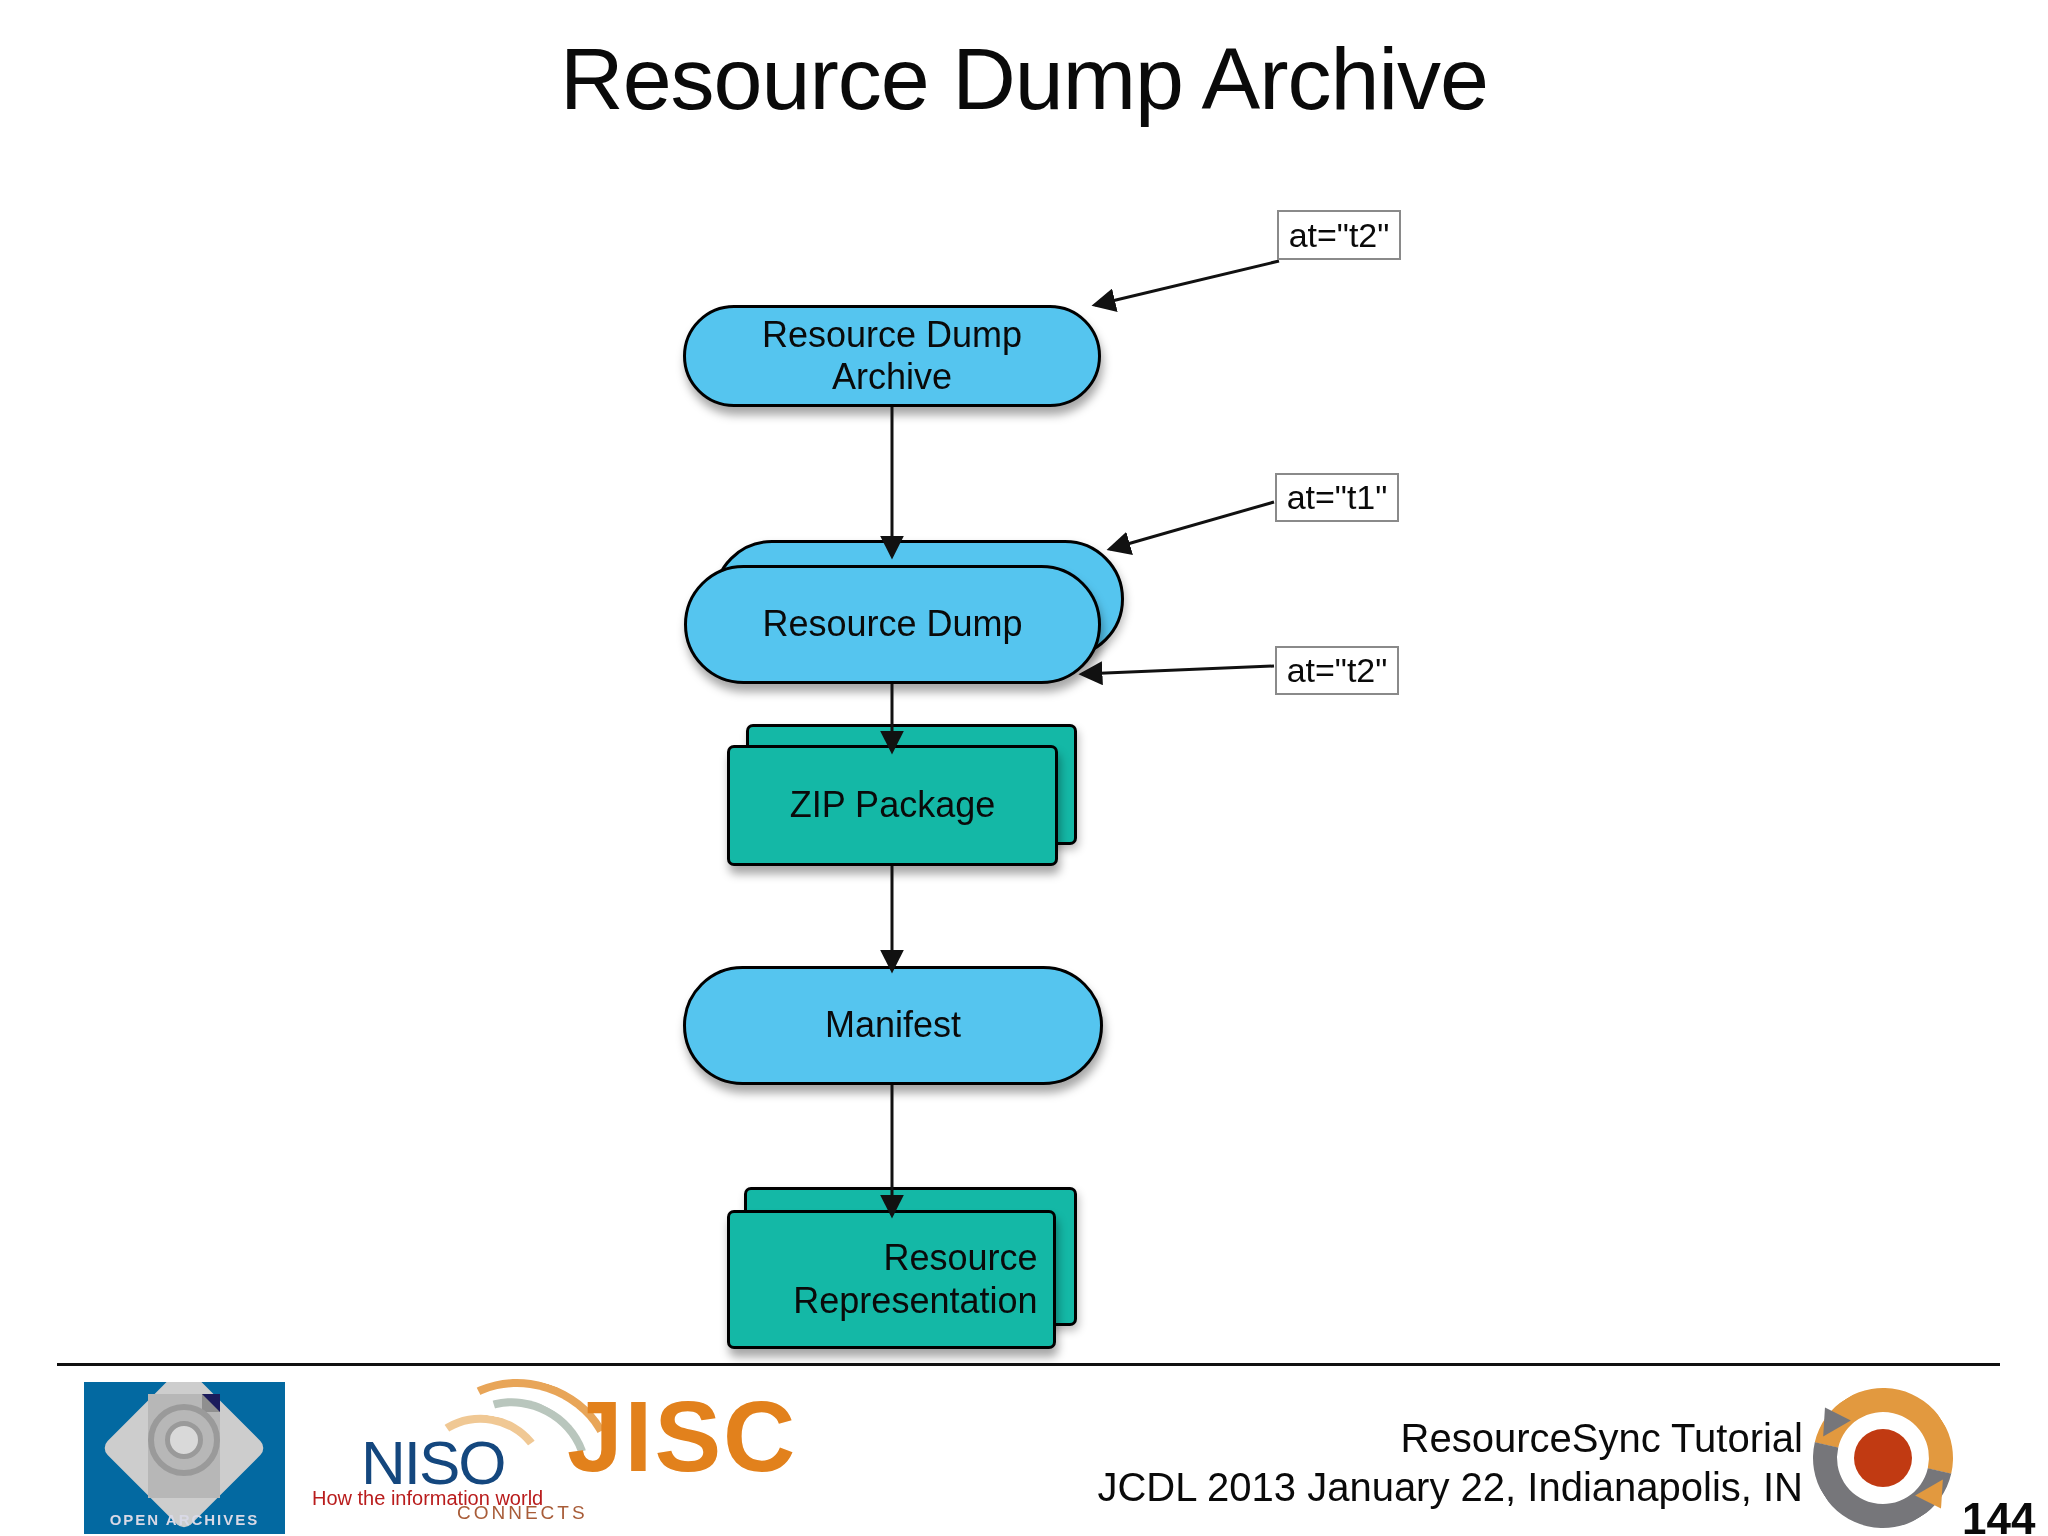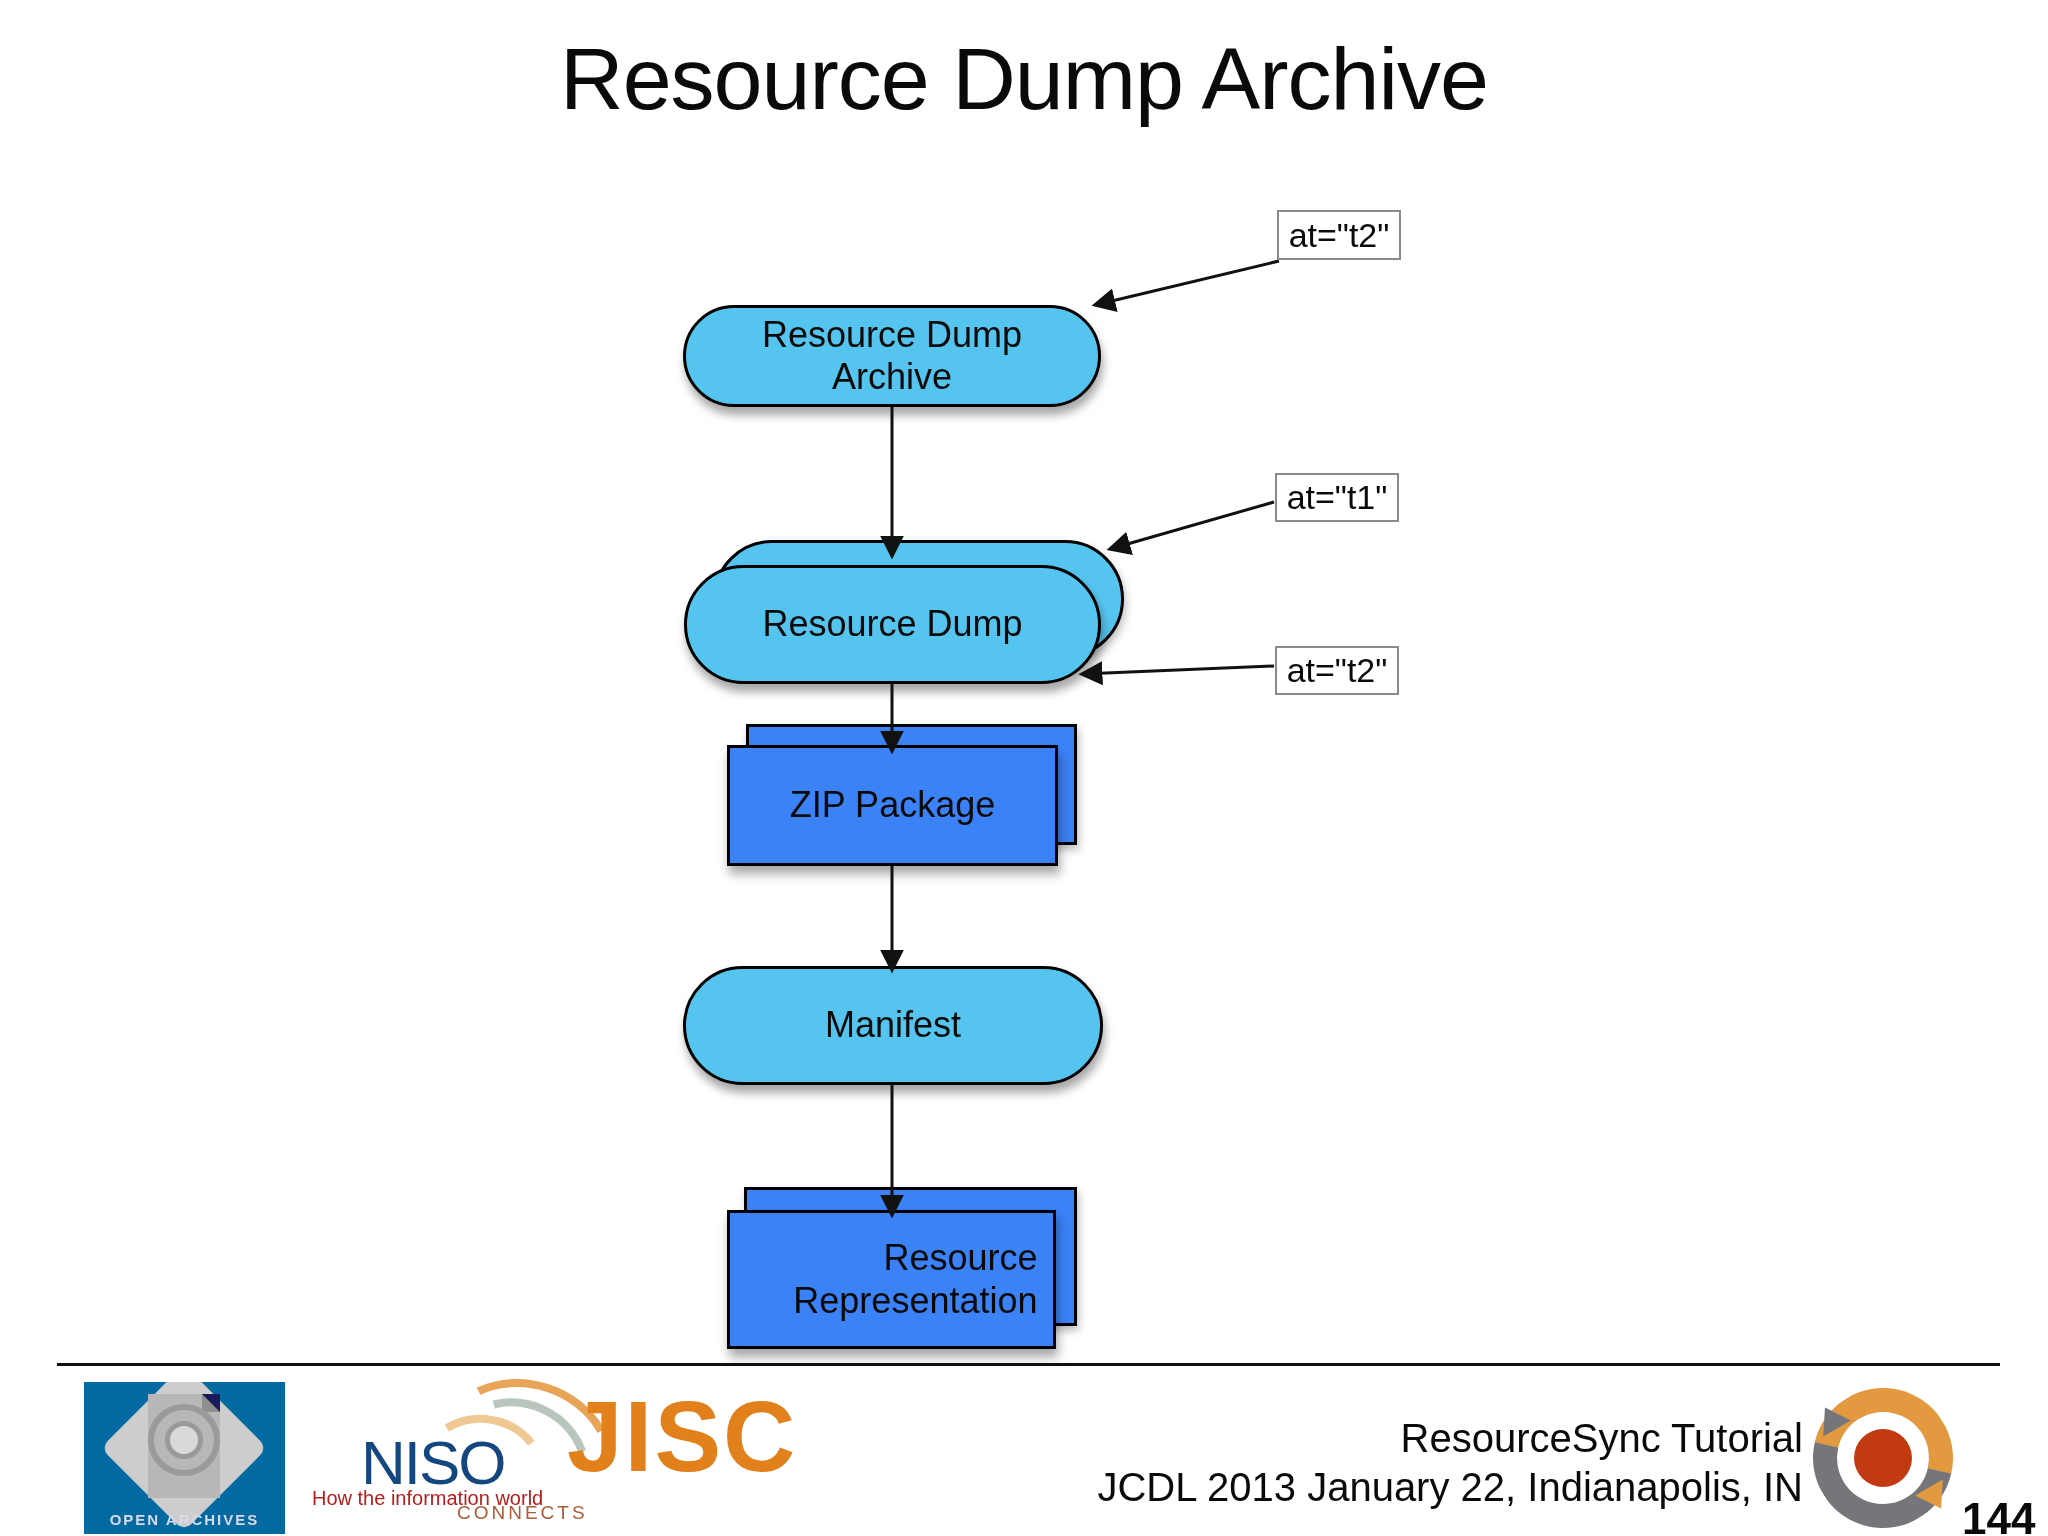--- a/index.html
+++ b/index.html
@@ -7,21 +7,21 @@
          font-family:"Liberation Sans", sans-serif;color:#111;}
 
   .title{position:absolute;left:0;top:28px;width:2048px;text-align:center;
          font-size:88px;font-weight:400;letter-spacing:-1px;color:#0a0a0a;}
 
   
   .pill,.rect{position:absolute;box-sizing:border-box;border:3px solid #000;
               display:flex;align-items:center;justify-content:center;text-align:center;
               font-size:36px;color:#0a0a0a;line-height:1.18;}
   .pill{background:#55c5ef;}
-  .rect{background:#3b82f6;}
+  .rect{background:#14b8a6;border-radius:7px;}
   .shadowed{box-shadow:2px 8px 10px rgba(0,0,0,.35);}
   .backshape{box-shadow:2px 5px 8px rgba(0,0,0,.25);}
 
   .node-archive{left:683px;top:305px;width:418px;height:102px;border-radius:51px;}
   .node-archive .wrap{display:block;max-width:300px;margin:0 auto;}
 
   .rd-back{left:713px;top:540px;width:411px;height:118px;border-radius:59px;}
   .rd-front{left:684px;top:565px;width:417px;height:119px;border-radius:60px;}
 
   .zip-back{left:746px;top:724px;width:331px;height:121px;}

